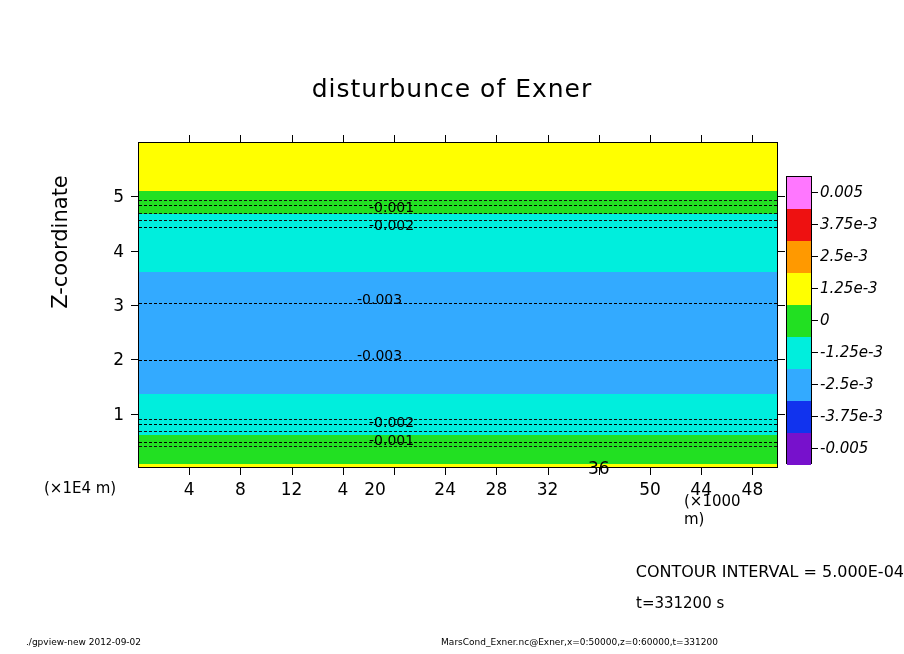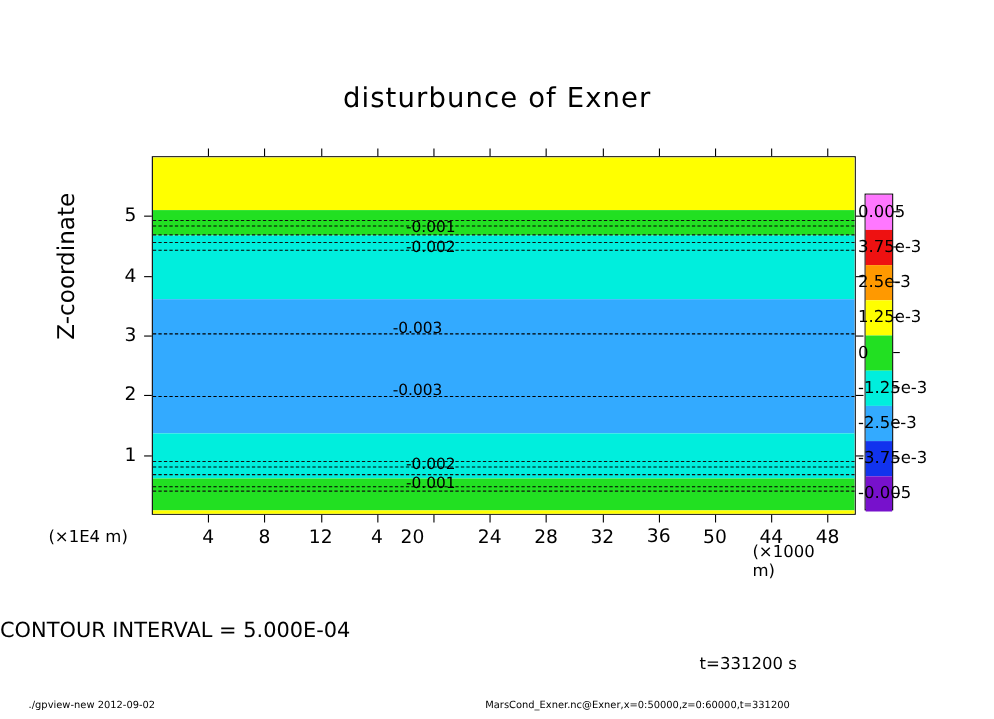--- a/index.html
+++ b/index.html
@@ -141,41 +141,42 @@
     border: 1.2px solid #000;
     box-sizing: border-box;
   }
   .cb-cell {
     position: absolute;
     left: 0;
     width: 100%;
   }
   .cb-label {
     position: absolute;
-    left: 780px;
+    left: 820px;
     font-size: 15px;
     transform: translateY(-50%);
     white-space: nowrap;
+    font-style: italic;
   }
   .cb-tick {
     position: absolute;
     left: 812px;
     width: 6px;
     height: 0;
     border-top: 1.2px solid #000;
   }
 
   
   .contour-interval {
     position: absolute;
     left: 0;
     top: 562px;
     width: 904px;
-    text-align: left;
-    font-size: 19px;
+    text-align: right;
+    font-size: 16px;
   }
   .time-label {
     position: absolute;
     left: 636px;
     top: 594px;
     font-size: 15px;
   }
   .footer-left {
     position: absolute;
     left: 26px;
@@ -257,21 +258,21 @@
       <div class="tick-x" style="left: 445.2px; top: 135px; height: 7px;"></div>
       <div class="xlab" style="left: 445.2px; top: 479px;">24</div>
       <div class="tick-x" style="left: 496.4px; top: 468px; height: 7px;"></div>
       <div class="tick-x" style="left: 496.4px; top: 135px; height: 7px;"></div>
       <div class="xlab" style="left: 496.4px; top: 479px;">28</div>
       <div class="tick-x" style="left: 547.6px; top: 468px; height: 7px;"></div>
       <div class="tick-x" style="left: 547.6px; top: 135px; height: 7px;"></div>
       <div class="xlab" style="left: 547.6px; top: 479px;">32</div>
       <div class="tick-x" style="left: 598.8px; top: 468px; height: 7px;"></div>
       <div class="tick-x" style="left: 598.8px; top: 135px; height: 7px;"></div>
-      <div class="xlab" style="left: 598.8px; top: 478px;">36</div>
+      <div class="xlab" style="left: 598.8px; top: 458px;">36</div>
       <div class="tick-x" style="left: 650px; top: 468px; height: 7px;"></div>
       <div class="tick-x" style="left: 650px; top: 135px; height: 7px;"></div>
       <div class="xlab" style="left: 650px; top: 479px;">50</div>
       <div class="tick-x" style="left: 701.2px; top: 468px; height: 7px;"></div>
       <div class="tick-x" style="left: 701.2px; top: 135px; height: 7px;"></div>
       <div class="xlab" style="left: 701.2px; top: 479px;">44</div>
       <div class="tick-x" style="left: 752.4px; top: 468px; height: 7px;"></div>
       <div class="tick-x" style="left: 752.4px; top: 135px; height: 7px;"></div>
       <div class="xlab" style="left: 752.4px; top: 479px;">48</div>
       <div class="tick-y" style="left: 131px; top: 413.667px; width: 7px;"></div>

